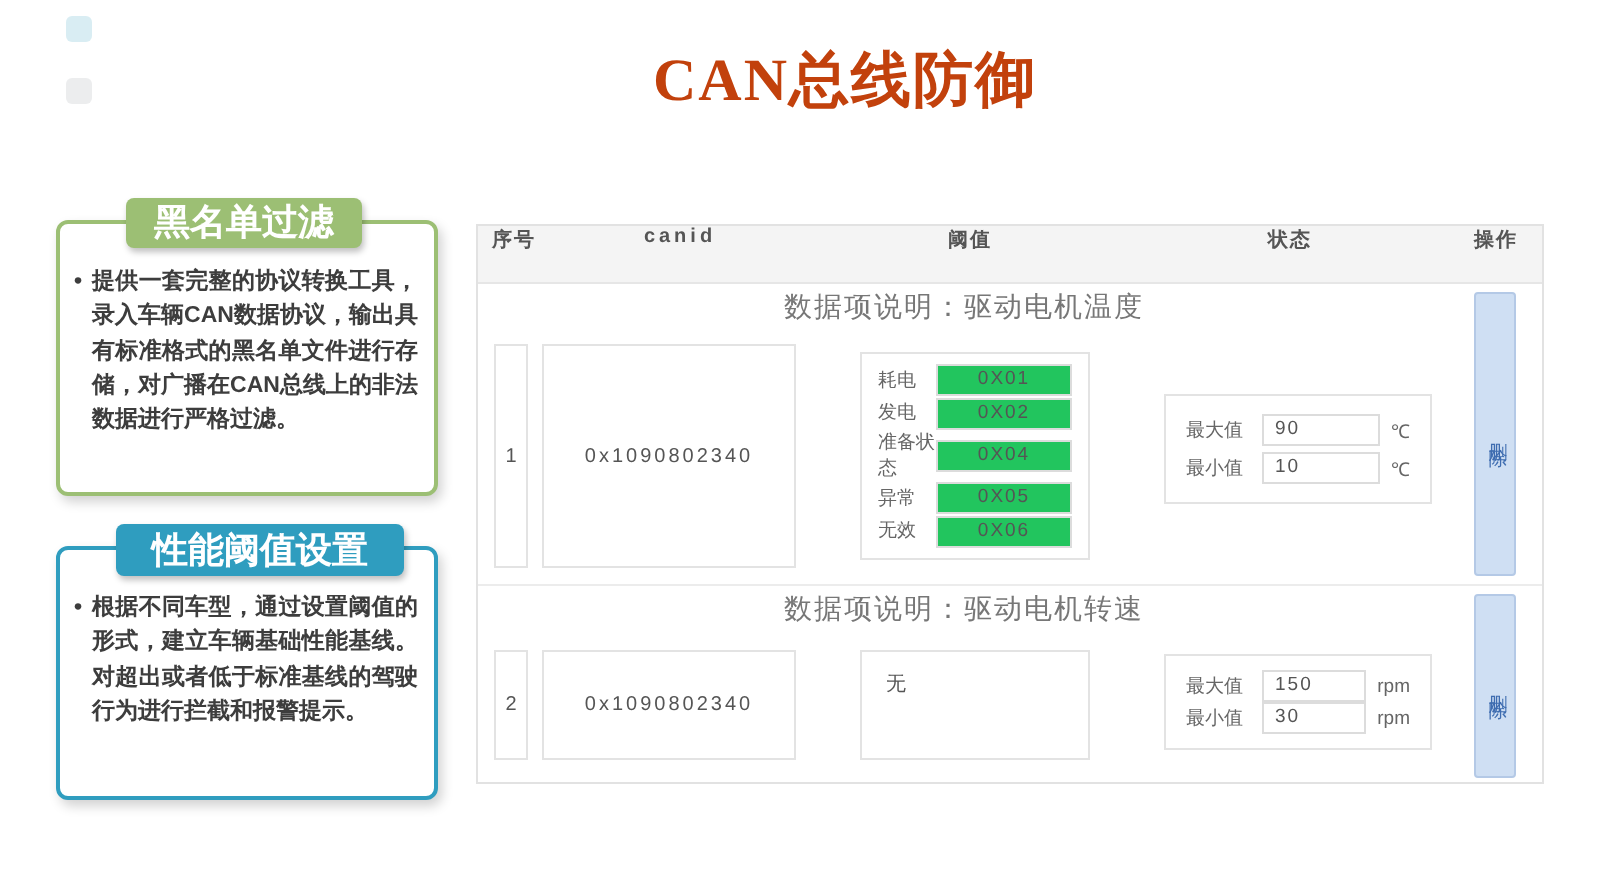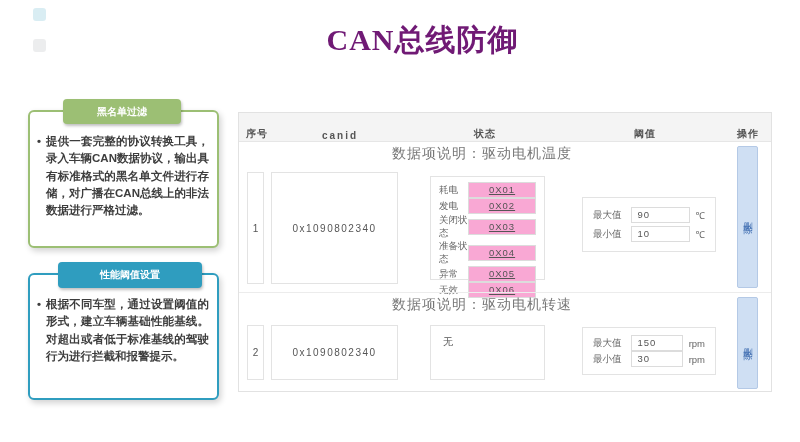--- a/index.html
+++ b/index.html
@@ -9,51 +9,51 @@
   }
   
   .corner-icon{position:absolute;width:13px;height:13px;border-radius:3px;}
   #cicon1{left:33px;top:8px;background:#2f9dbf;opacity:.18;}
   #cicon2{left:33px;top:39px;background:#8a8f94;opacity:.16;}
 
   
   .title{
     position:absolute;left:2px;right:0;top:20px;text-align:center;
     font-family:"Liberation Serif","DejaVu Serif",serif;
-    font-size:30px;font-weight:bold;color:#701a75;letter-spacing:1px;padding-left:43px;
+    font-size:30px;font-weight:bold;color:#c2410c;letter-spacing:1px;padding-left:43px;
   }
 
   
   .info-box{
     position:absolute;background:#fff;border-radius:6px;box-sizing:border-box;
     box-shadow:2px 3px 6px rgba(0,0,0,.18);
   }
   #box1{left:28px;top:110px;width:191px;height:138px;border:2px solid #9cbf74;}
   #box2{left:28px;top:273px;width:191px;height:127px;border:2px solid #2f9dbf;}
   .info-body{
     display:flex;gap:5px;padding:21px 8px 6px 7px;
     font-size:11.5px;font-weight:bold;color:#3d3d3d;line-height:1.5;
     text-align:justify;
   }
   .bullet{flex:0 0 auto;line-height:1.5;}
   .tab{
-    position:absolute;color:#fff;font-weight:bold;font-size:10px;
+    position:absolute;color:#fff;font-weight:bold;font-size:18px;
     text-align:center;border-radius:4px;z-index:3;
     box-shadow:1px 2px 3px rgba(0,0,0,.25);
   }
   #tab1{left:63px;top:99px;width:118px;height:25px;line-height:25px;background:#9cbf74;}
   #tab2{left:58px;top:262px;width:144px;height:26px;line-height:26px;background:#2f9dbf;}
 
   
   #panel{
     position:absolute;left:238px;top:112px;width:534px;height:280px;
     background:#fff;border:1px solid #e2e2e2;box-sizing:border-box;
   }
   .thead{
-    display:flex;align-items:flex-end;height:28px;background:#f4f4f4;
+    display:flex;align-items:flex-start;height:28px;background:#f4f4f4;
     border-bottom:1px solid #e6e6e6;
     font-size:10px;font-weight:bold;color:#555;letter-spacing:1px;
   }
   .th{text-align:center;}
   .th-index{width:36px;}
   .th-canid{width:130px;letter-spacing:2px;}
   .th-status{width:160px;}
   .th-threshold{width:160px;}
   .th-action{flex:1;}
 
@@ -81,21 +81,21 @@
   .s2-canid{left:32px;top:32px;width:127px;height:55px;font-size:10px;letter-spacing:1.5px;}
   .s2-status{left:191px;top:32px;width:115px;height:55px;
     font-size:10px;color:#555;padding:9px 0 0 12px;}
   .s2-threshold{left:343px;top:34px;width:134px;height:48px;
     display:flex;flex-direction:column;justify-content:space-between;padding:7px 10px;}
 
   .srow{display:flex;align-items:center;font-size:9.5px;color:#666;}
   .slabel{flex:1;}
   .sval{
     width:66px;height:14px;line-height:14px;border:1px solid #dcdcdc;
-    text-align:center;font-size:9.5px;color:#555;letter-spacing:1px;background:#f9a8d4;text-decoration:underline;
+    text-align:center;font-size:9.5px;color:#555;letter-spacing:1px;background:#22c55e;
   }
   .trow{display:flex;align-items:center;font-size:9.5px;color:#666;}
   .tlabel{flex:0 0 auto;margin-right:9px;}
   .tval{
     width:60px;height:14px;line-height:14px;border:1px solid #dcdcdc;
     text-align:left;padding-left:6px;font-size:9.5px;color:#555;
     letter-spacing:1px;background:#fff;
   }
   .tunit{margin-left:6px;}
 
@@ -132,43 +132,39 @@
     <span>根据不同车型，通过设置阈值的形式，建立车辆基础性能基线。对超出或者低于标准基线的驾驶行为进行拦截和报警提示。</span>
   </div>
 </div>
 <div class="tab" id="tab2">性能阈值设置</div>
 
 <div id="panel">
 
   <div class="thead">
     <div class="th th-index">序号</div>
     <div class="th th-canid">canid</div>
+    <div class="th th-threshold">阈值</div>
     <div class="th th-status">状态</div>
-    <div class="th th-threshold">阈值</div>
     <div class="th th-action">操作</div>
   </div>
 
   <div class="section" id="s1">
     <div class="desc">数据项说明：驱动电机温度</div>
 
     <div class="cellbox center-cell s1-index">1</div>
     <div class="cellbox center-cell s1-canid">0x1090802340</div>
 
     <div class="cellbox s1-status">
       <div class="srow">
         <span class="slabel">耗电</span>
         <div class="sval">0X01</div>
       </div>
       <div class="srow">
         <span class="slabel">发电</span>
         <div class="sval">0X02</div>
-      </div>
-      <div class="srow">
-        <span class="slabel">关闭状态</span>
-        <div class="sval">0X03</div>
       </div>
       <div class="srow">
         <span class="slabel">准备状态</span>
         <div class="sval">0X04</div>
       </div>
       <div class="srow">
         <span class="slabel">异常</span>
         <div class="sval">0X05</div>
       </div>
       <div class="srow">

